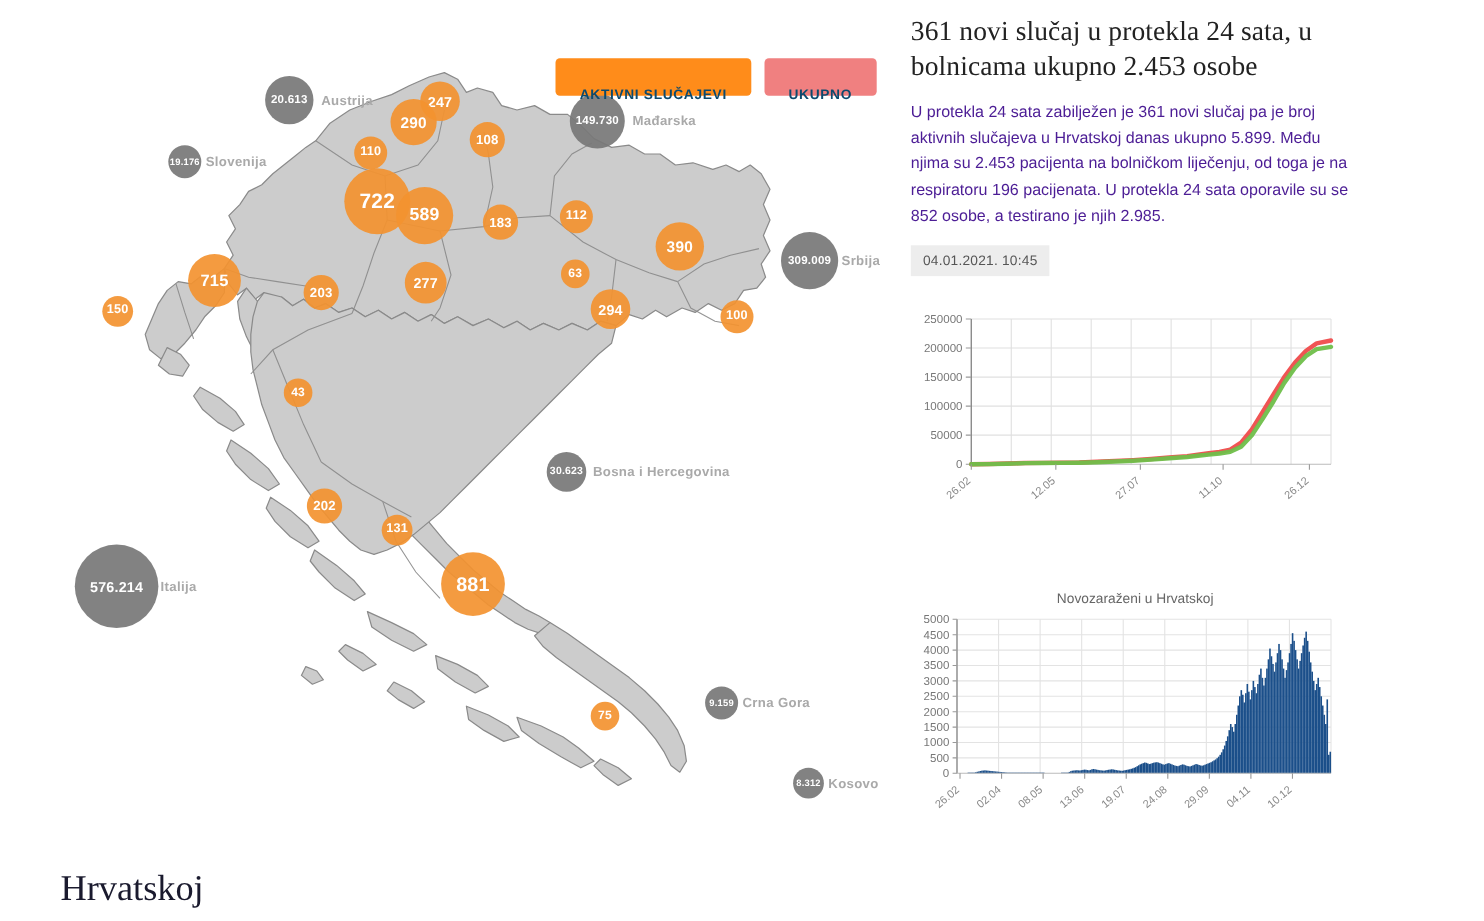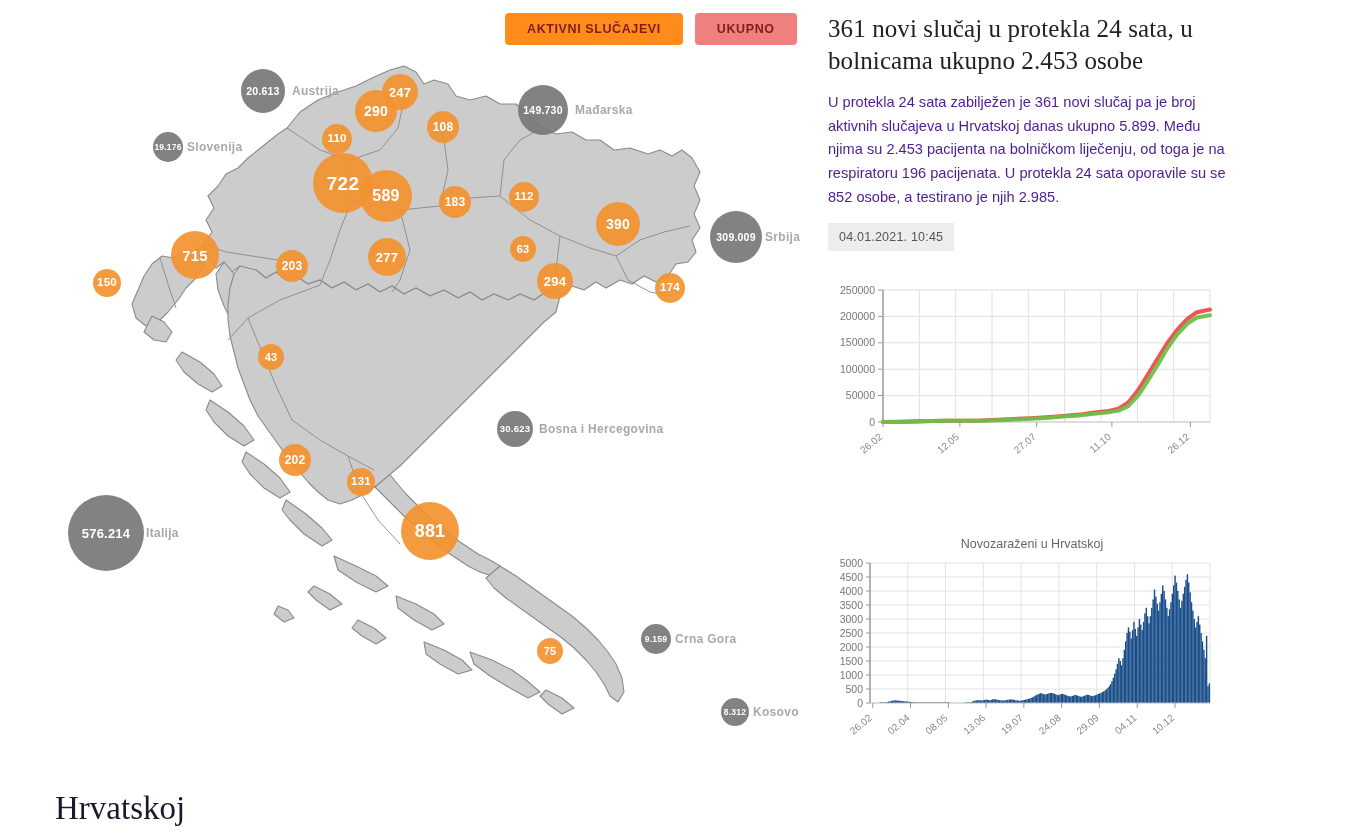--- a/index.html
+++ b/index.html
@@ -17,24 +17,24 @@
           justify-content:center;color:#ffffff;font-weight:bold;
           transform:translate(-50%,-50%);letter-spacing:.2px;line-height:1;}
   .bubble.county{background:rgba(243,146,48,.92);}
   .bubble.neighbour{background:rgba(119,119,119,.92);}
   .nb-label{position:absolute;transform:translateY(-50%);
             color:#a9a9a9;font-size:12px;font-weight:bold;white-space:nowrap;
             letter-spacing:.3px;}
 
   
   #toggle-row{position:absolute;left:505;top:13px;display:flex;gap:12px;}
-  .toggle-btn{border:0;border-radius:4px;color:#7f1d1d;font-size:12.5px;
+  .toggle-btn{border:0;border-radius:4px;color:#0c4a6e;font-size:12.5px;
               font-weight:bold;letter-spacing:.6px;cursor:pointer;
-              padding:0 22px;height:32px;line-height:32px;
-              font-family:"Liberation Sans",sans-serif;}
+              padding:17px 22px;height:32px;line-height:32px;
+              font-family:"Liberation Sans",sans-serif;margin-top:40px;}
   .toggle-btn.active{background:#FF8C1A;}
   .toggle-btn.inactive{background:#F08080;}
 
   
   #right-col{position:absolute;left:828px;top:0;width:400px;}
   #headline{font-family:"Liberation Serif",serif;font-size:25px;line-height:1.28;
             color:#222;margin:13px 0 0 0;font-weight:normal;letter-spacing:.1px;}
   #lede{font-size:14.6px;line-height:1.62;color:#4c1d95;margin:14px 0 0 0;}
   #date-badge{display:inline-block;background:#ededed;color:#555;font-size:12.5px;
               padding:7px 11px;margin-top:14px;letter-spacing:.2px;}
@@ -161,21 +161,21 @@
   <div class="bubble county" style="left:292px;top:266px;width:32px;height:32px;font-size:12px;">
       <span>203</span>
     </div>
   <div class="bubble county" style="left:195px;top:255px;width:48px;height:48px;font-size:15px;">
       <span>715</span>
     </div>
   <div class="bubble county" style="left:555px;top:281px;width:36px;height:36px;font-size:13px;">
       <span>294</span>
     </div>
   <div class="bubble county" style="left:670px;top:288px;width:30px;height:30px;font-size:11.5px;">
-      <span>174</span>
+      <span>100</span>
     </div>
   <div class="bubble county" style="left:107px;top:283px;width:28px;height:28px;font-size:11.5px;">
       <span>150</span>
     </div>
   <div class="bubble county" style="left:271px;top:357px;width:26px;height:26px;font-size:11px;">
       <span>43</span>
     </div>
   <div class="bubble county" style="left:295px;top:460px;width:32px;height:32px;font-size:12px;">
       <span>202</span>
     </div>

